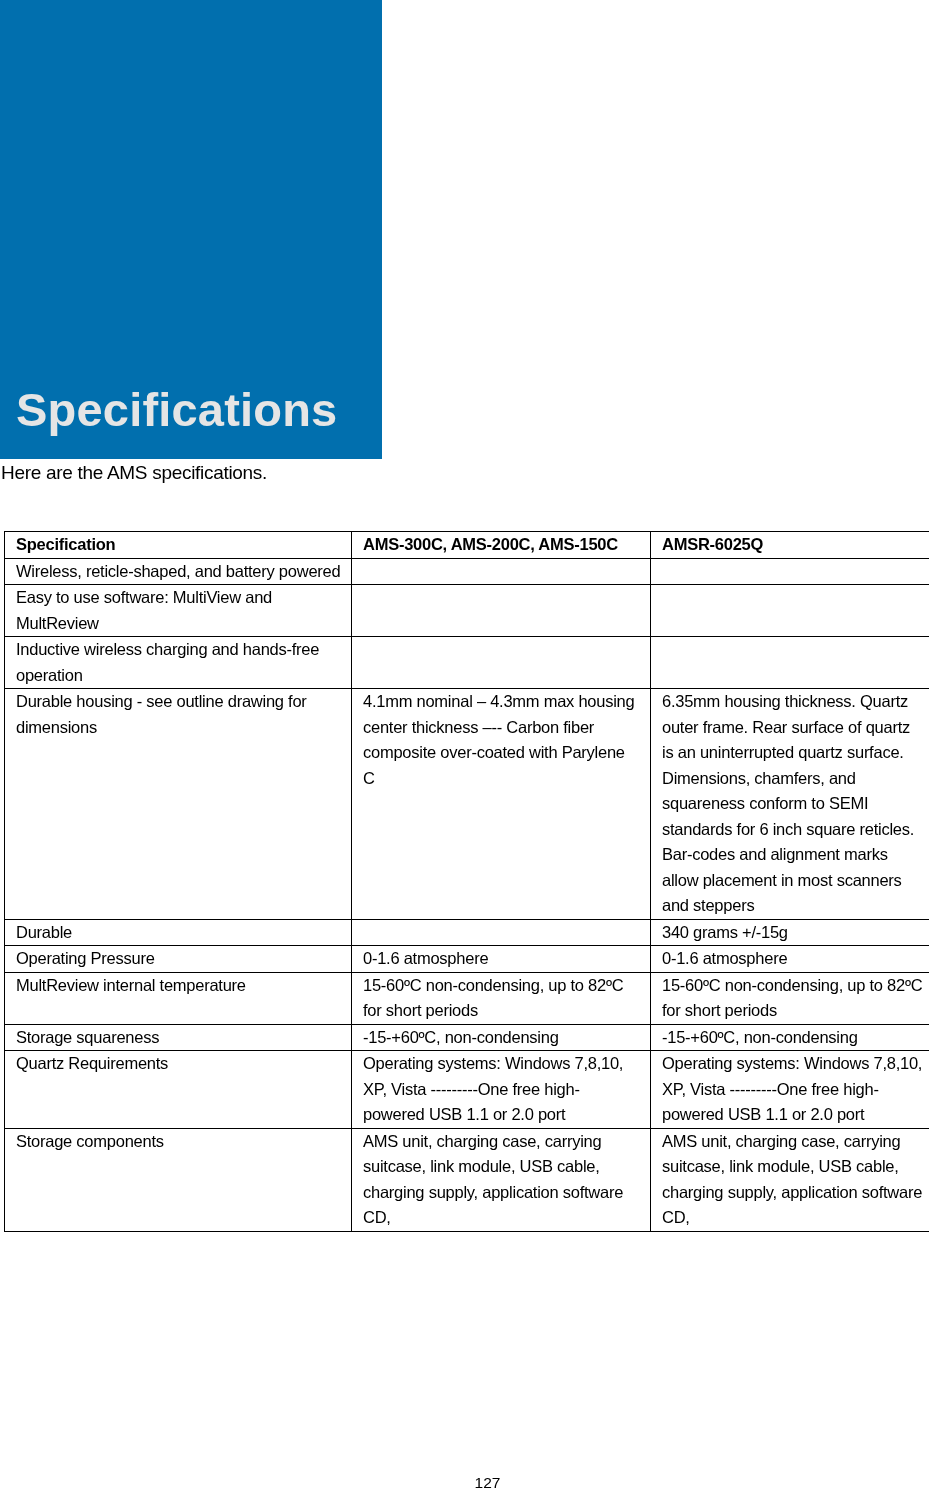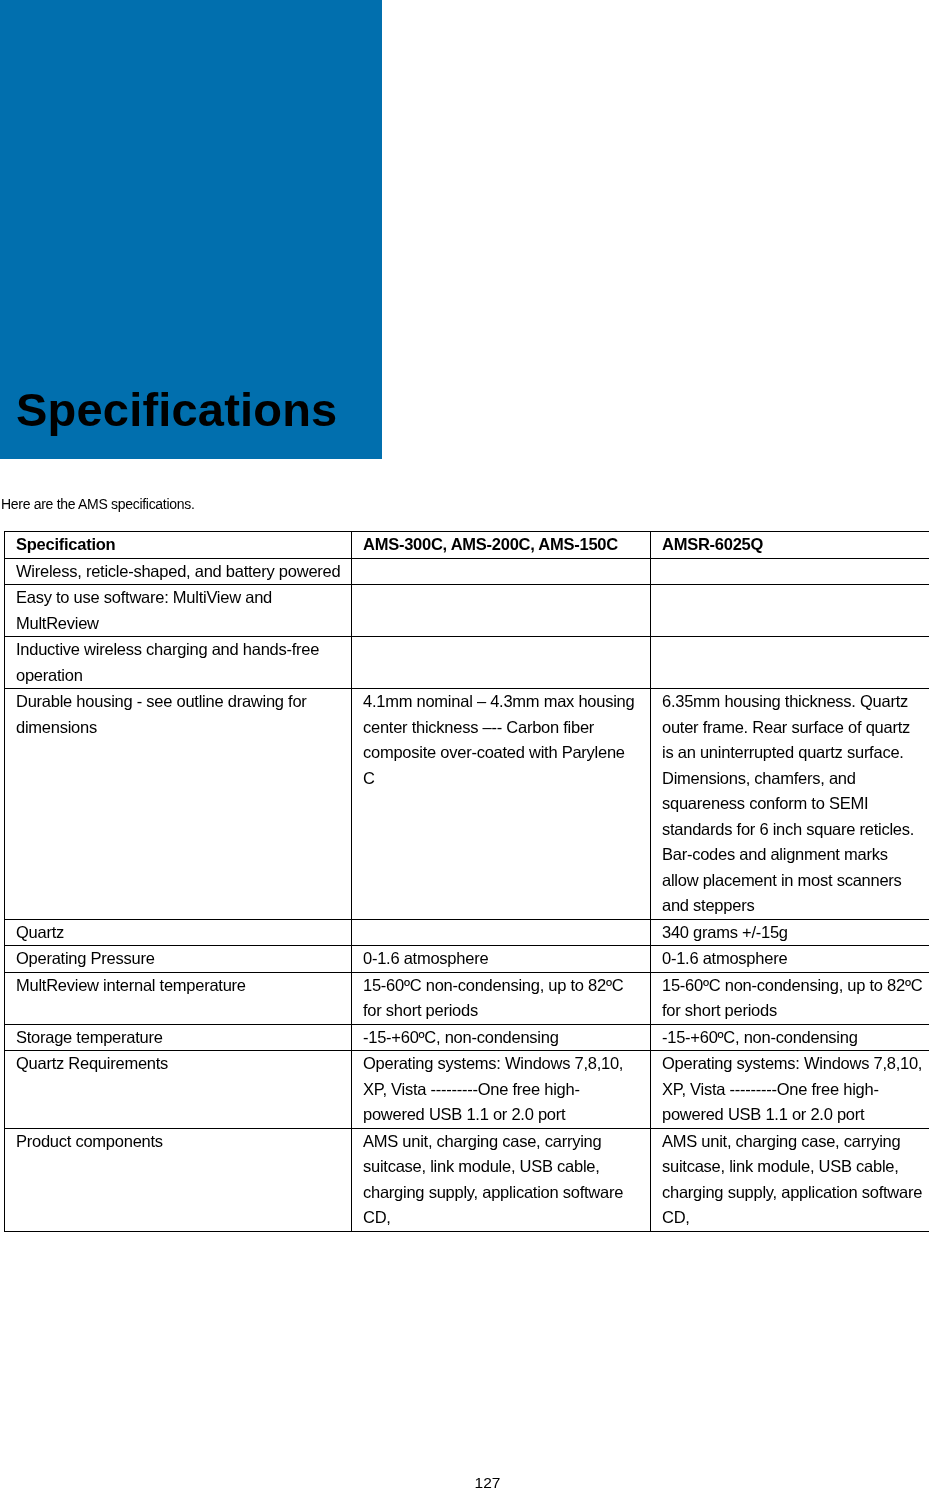--- a/index.html
+++ b/index.html
@@ -23,30 +23,30 @@
       height: 459px;
       background: #016fae;
     }
     .title-block .title {
       position: absolute;
       left: 16px;
       top: 380px;
       font-family: "Liberation Sans", "DejaVu Sans", sans-serif;
       font-weight: bold;
       font-size: 47px;
-      color: #000000;
+      color: #e5e5e5;
       letter-spacing: 0.2px;
       line-height: 60px;
       white-space: nowrap;
     }
     .intro {
       position: absolute;
       left: 1px;
-      top: 494px;
-      font-size: 14px;
+      top: 463px;
+      font-size: 19px;
       line-height: 20px;
       letter-spacing: -0.3px;
     }
     table.spec {
       position: absolute;
       left: 4px;
       top: 531px;
       width: 929px;
       border-collapse: collapse;
       table-layout: fixed;
@@ -116,45 +116,45 @@
       <td>Inductive wireless charging and hands-free operation</td>
       <td></td>
       <td></td>
     </tr>
     <tr>
       <td>Durable housing -  see outline drawing for dimensions</td>
       <td>4.1mm nominal – 4.3mm max housing center thickness –-- Carbon fiber composite over-coated with Parylene C</td>
       <td>6.35mm housing thickness. Quartz outer frame. Rear surface of quartz is an uninterrupted quartz surface. Dimensions, chamfers, and squareness conform to SEMI standards for 6 inch square reticles. Bar-codes and alignment marks allow placement in most scanners and steppers</td>
     </tr>
     <tr>
-      <td>Quartz</td>
+      <td>Durable</td>
       <td></td>
       <td>340 grams +/-15g</td>
     </tr>
     <tr>
       <td>Operating Pressure</td>
       <td>0-1.6 atmosphere</td>
       <td>0-1.6 atmosphere</td>
     </tr>
     <tr>
       <td>MultReview internal temperature</td>
       <td>15-60ºC non-condensing, up to 82ºC for short periods</td>
       <td>15-60ºC non-condensing, up to 82ºC for short periods</td>
     </tr>
     <tr>
-      <td>Storage temperature</td>
+      <td>Storage squareness</td>
       <td>-15-+60ºC, non-condensing</td>
       <td>-15-+60ºC, non-condensing</td>
     </tr>
     <tr>
       <td>Quartz Requirements</td>
       <td>Operating systems: Windows 7,8,10, XP, Vista ---------One free high-powered USB 1.1 or 2.0 port</td>
       <td>Operating systems: Windows 7,8,10, XP, Vista ---------One free high-powered USB 1.1 or 2.0 port</td>
     </tr>
     <tr>
-      <td>Product components</td>
+      <td>Storage components</td>
       <td>AMS unit, charging case, carrying suitcase, link module, USB cable, charging supply, application software CD,</td>
       <td>AMS unit, charging case, carrying suitcase, link module, USB cable, charging supply, application software CD,</td>
     </tr>
   </tbody>
 </table>
 
 <div class="page-number">127</div>
 
 </body></html>

